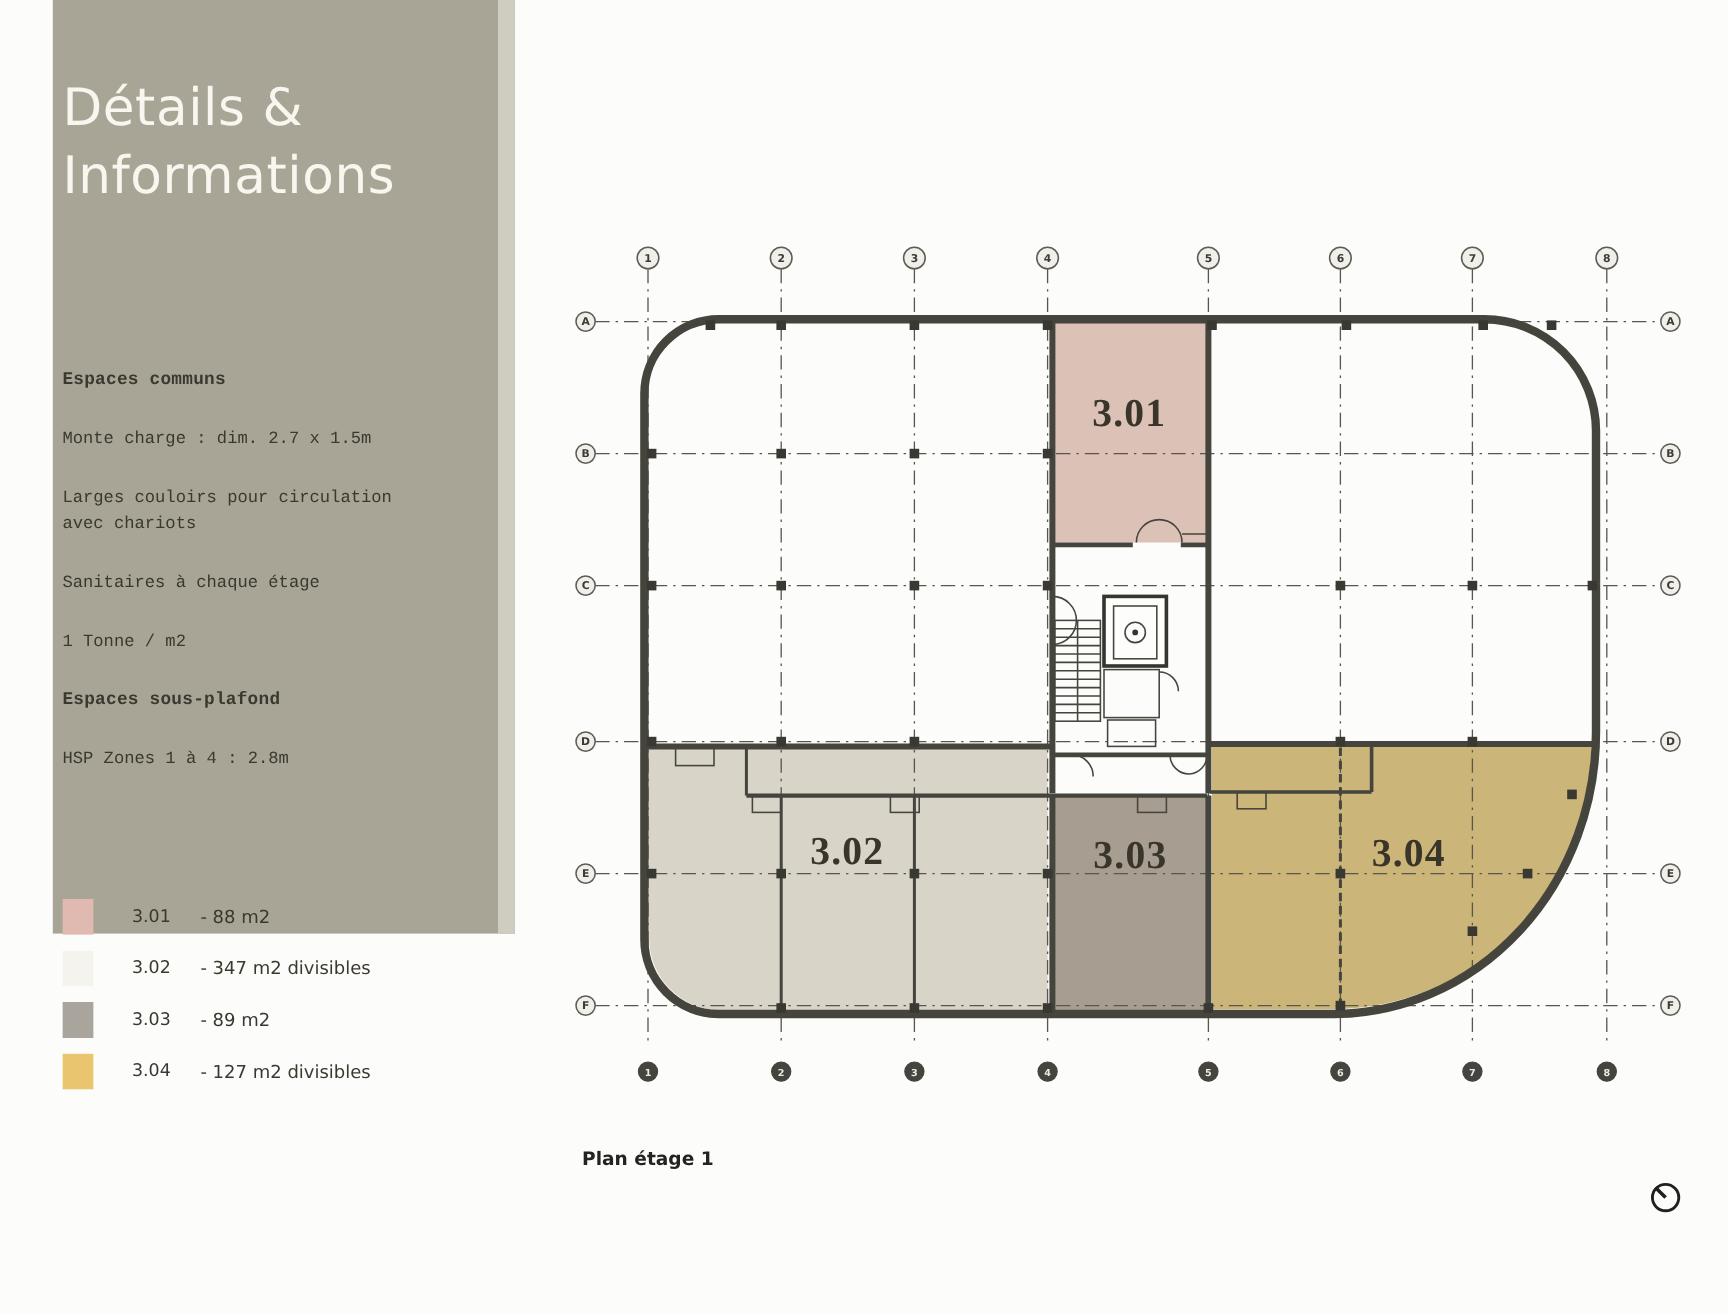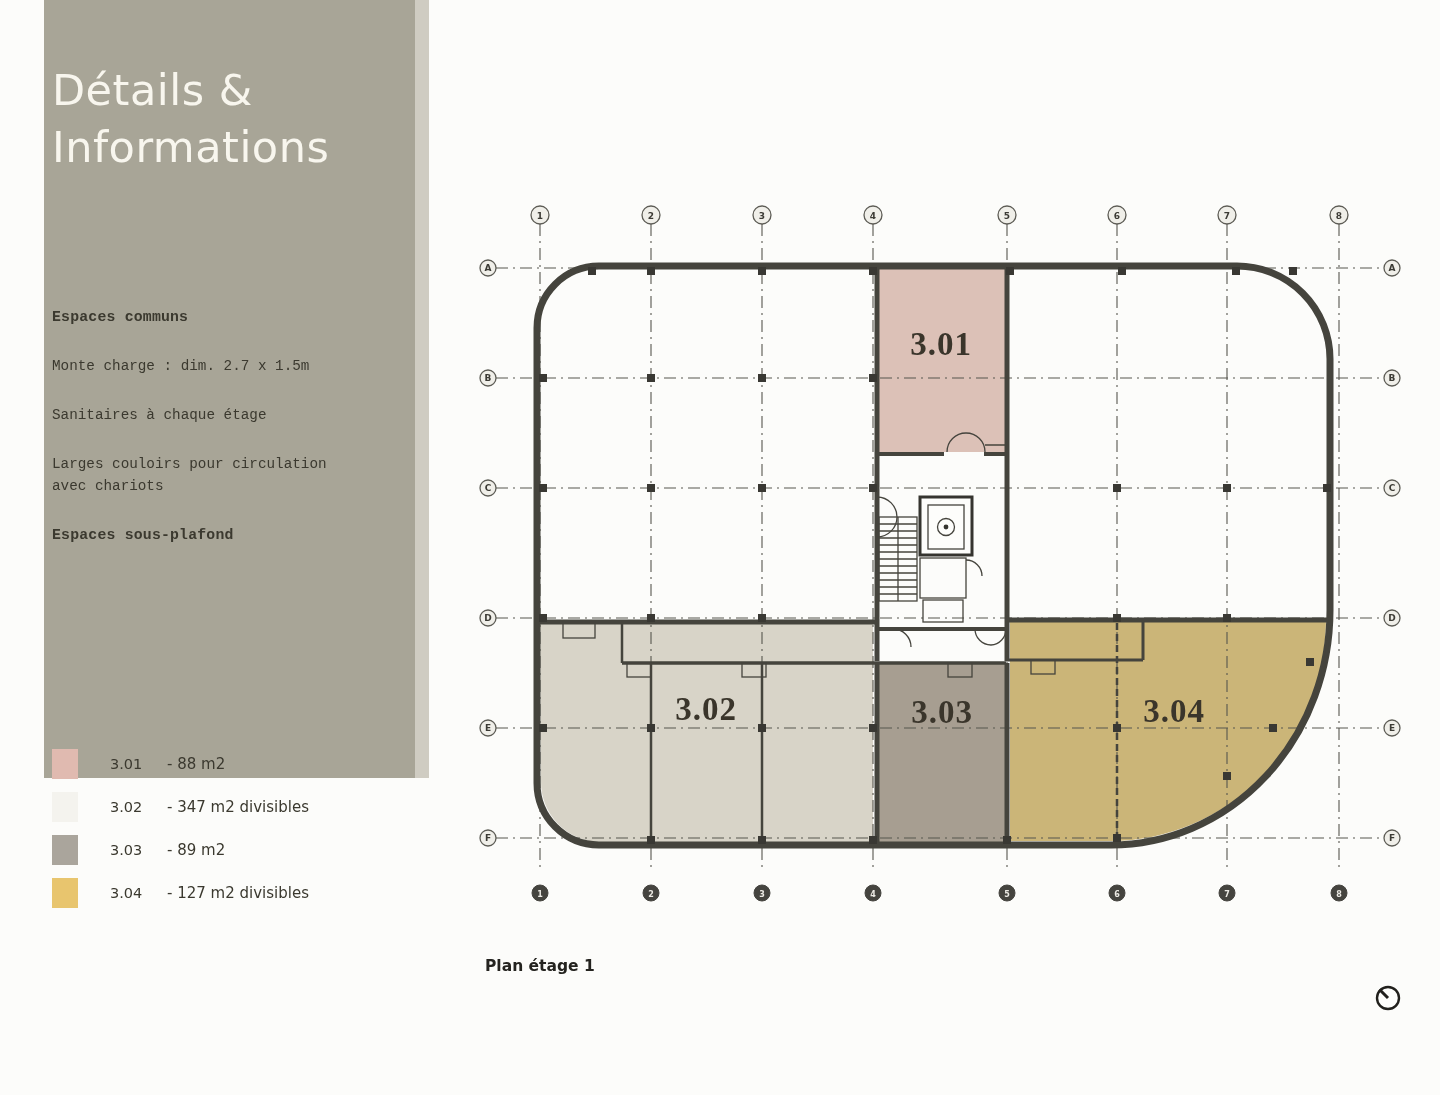--- a/index.html
+++ b/index.html
@@ -36,23 +36,25 @@
 <body>
 
 <div id="page">
 
   <div id="sidebar" style="background: rgb(168, 165, 151); color: rgb(59, 57, 47);">
     <div id="sidebar-title" style="color: rgb(248, 246, 238);">Détails &amp; Informations</div>
 
     <div id="sidebar-texts">
       <p class="sb-item sb-h">Espaces communs</p>
       <p class="sb-item">Monte charge : dim. 2.7 x 1.5m</p>
+      <p class="sb-item">Larges couloirs pour circulation avec chariots</p>
       <p class="sb-item">Sanitaires à chaque étage</p>
-      <p class="sb-item">Larges couloirs pour circulation avec chariots</p>
+      <p class="sb-item">1 Tonne / m2</p>
       <p class="sb-item sb-h">Espaces sous-plafond</p>
+      <p class="sb-item">HSP Zones 1 à 4 : 2.8m</p>
     </div>
 
     <div id="legend">
       <div class="lg-row">
         <svg class="lg-swatch" width="26" height="30">
             <rect width="26" height="30" fill="#e0bab0"></rect>
           </svg>
         <span class="lg-id">3.01</span>
         <span class="lg-val">- 88 m2</span>
       </div>

